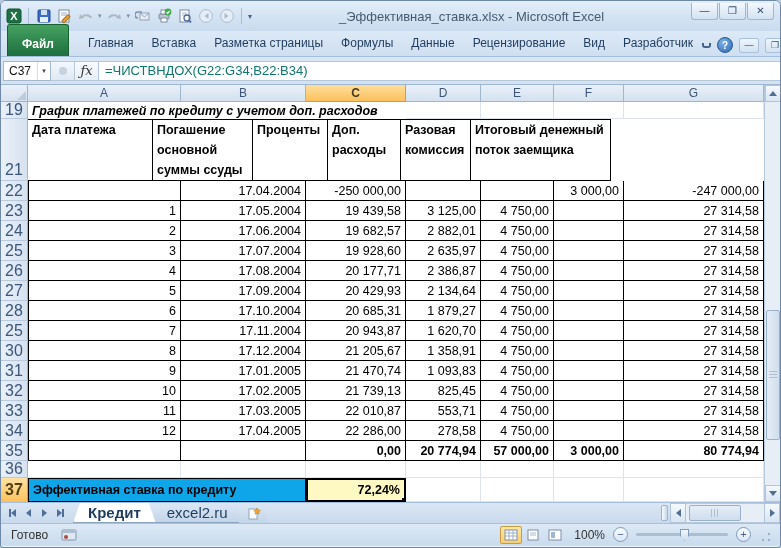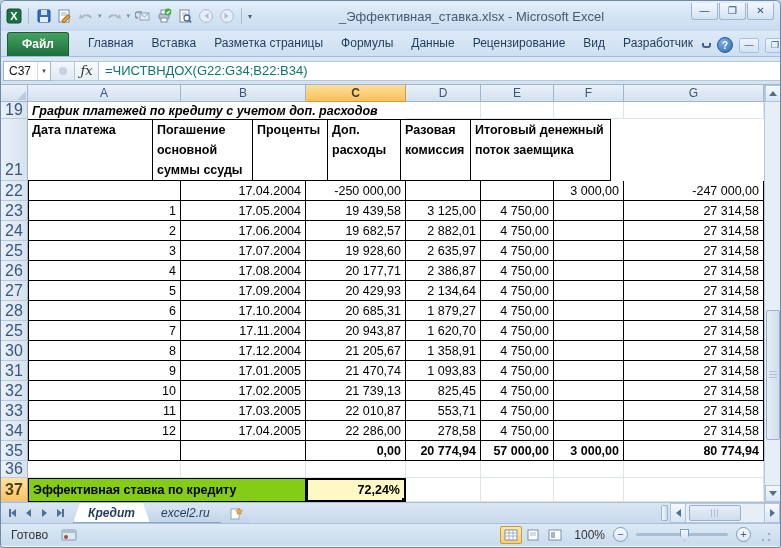--- a/index.html
+++ b/index.html
@@ -18,21 +18,21 @@
   .icon16 { width:17px; height:17px; display:flex; align-items:center; justify-content:center; }
   .caret { font-size:7px; color:#7c8ea4; }
   .title { flex:1; text-align:center; font-size:13px; color:#455a70; white-space:nowrap; overflow:hidden; }
   .win-controls { display:flex; gap:1px; align-self:flex-start; margin-top:2px; }
   .win-btn { width:27px; height:17px; border:1px solid #9fb6cd; border-top:none; border-radius:0 0 3px 3px;
     background:linear-gradient(#f3f8fd,#d3e2f1); color:#33506e; font-size:10px; line-height:15px; text-align:center; }
   
   .ribbonrow { height:26px; display:flex; align-items:flex-end; padding:0 6px;
     background:linear-gradient(#dcE9f7,#cfdfF0); border-bottom:1px solid #a3bedd; }
   .file-tab { background:linear-gradient(#45a161,#1d6f3e); color:#fff; font-weight:bold; font-size:12px;
-    padding:4px 14px 5px; border-radius:3px 3px 0 0; border:1px solid #166032; border-bottom:none; margin-right:10px; }
+    padding:12px 14px 5px; border-radius:3px 3px 0 0; border:1px solid #166032; border-bottom:none; margin-right:10px; }
   .rtab { font-size:12px; color:#1e3c5f; padding:4px 9px 6px; white-space:nowrap; }
   .ribbon-right { margin-left:auto; display:flex; align-items:center; gap:6px; padding-bottom:3px; }
   .chev { width:9px; height:5px; border-left:2px solid #44618a; border-right:2px solid #44618a; border-bottom:2px solid #44618a;
     border-radius:0 0 3px 3px; }
   .help-btn { width:16px; height:16px; border-radius:50%; background:radial-gradient(circle at 35% 30%, #7cb0e8, #2f6cb5);
     color:#fff; font-size:10px; font-weight:bold; text-align:center; line-height:16px; border:1px solid #24578f; }
   .doc-btn { width:20px; height:15px; border:1px solid #a9c1dd; border-radius:2px;
     background:linear-gradient(#eef5fc,#d2e2f1); color:#33506e; font-size:9px; line-height:13px; text-align:center; }
   
   .formulabar { height:28px; display:flex; align-items:center; padding:3px 0 3px 2px;
@@ -70,21 +70,21 @@
   .cell { height:100%; padding:0 4px; font-size:12.5px; color:#000; overflow:hidden; white-space:nowrap;
     display:flex; align-items:center; justify-content:flex-end; }
   .k-title .cell, .k-header .cell { justify-content:flex-start; text-align:left; }
   .k-title .title-cell { font-weight:bold; overflow:visible;font-style:italic; }
   .k-header .cell { font-weight:bold; white-space:normal; align-items:flex-start; line-height:20px;
     border:none; border-right:1px solid #000; border-bottom:1px solid #000; border-top:1px solid #000; }
   .k-data .cell, .k-total .cell { border-right:1px solid #000; border-bottom:1px solid #000; }
   .cell.first { border-left:1px solid #000; }
   .k-total .cell { font-weight:bold; }
   .cell.gl { border-right:1px solid #dde4ee; border-bottom:1px solid #dde4ee; }
-  .k-result .label-gray { background:#84cc16; border:1px solid #000; font-weight:bold; justify-content:flex-start; }
+  .k-result .label-gray { background:#0ea5e9; border:1px solid #000; font-weight:bold; justify-content:flex-start; }
   .k-result .value-sel { background:#fef9c3; border:2px solid #000; font-weight:bold; position:relative; }
   .k-result .value-sel::after { content:""; position:absolute; right:-3px; bottom:-3px; width:5px; height:5px;
     background:#000; box-shadow:0 0 0 1px #fff; }
   
   .vscroll { position:absolute; top:0; right:0; width:16px; height:417px; background:#e8eef6; border-left:1px solid #b7c9de; }
   .scroll-btn { width:16px; height:17px; background:linear-gradient(#f5f9fd,#d9e5f2); border:1px solid #b0c4da;
     display:flex; align-items:center; justify-content:center; }
   .vscroll .down { position:absolute; bottom:0; left:0; }
   .vthumb { position:absolute; left:1px; top:225px; width:14px; height:130px; border:1px solid #98b1cc; border-radius:2px;
     background:linear-gradient(90deg,#e6eef7,#cfdded); display:flex; align-items:center; justify-content:center; }
@@ -92,23 +92,23 @@
   .tri-up { border-left:4px solid transparent; border-right:4px solid transparent; border-bottom:5px solid #4f6f96; }
   .tri-down { border-left:4px solid transparent; border-right:4px solid transparent; border-top:5px solid #4f6f96; }
   .tri-left { border-top:4px solid transparent; border-bottom:4px solid transparent; border-right:5px solid #4f6f96; }
   .tri-right { border-top:4px solid transparent; border-bottom:4px solid transparent; border-left:5px solid #4f6f96; }
   
   .tabbar { height:21px; display:flex; align-items:stretch; background:linear-gradient(#dae6f4,#c9daed);
     border-top:1px solid #a5bedb; }
   .nav { display:flex; align-items:center; gap:2px; padding:0 6px 0 4px; }
   .nav .nbtn { width:14px; height:14px; display:flex; align-items:center; justify-content:center; }
   .nav .bar { width:2px; height:8px; background:#4f6f96; }
-  .sheet-tab { display:flex; align-items:center; padding:0 14px; font-size:12px; color:#1e3c5f;
+  .sheet-tab { display:flex; align-items:center; padding:0 14px; font-size:15px; color:#1e3c5f;
     clip-path:polygon(7px 0, calc(100% - 7px) 0, 100% 100%, 0 100%);
-    background:linear-gradient(#dce7f3,#c3d5e9); border:1px solid #8da6c0; border-top:none; margin-right:-4px;font-style:italic; }
+    background:linear-gradient(#dce7f3,#c3d5e9); border:1px solid #8da6c0; border-top:none; margin-right:-4px; }
   .sheet-tab.active { background:#fff; font-weight:bold; z-index:2; }
   .ins-tab { display:flex; align-items:center; padding:0 8px; clip-path:polygon(7px 0, calc(100% - 7px) 0, 100% 100%, 0 100%);
     background:linear-gradient(#dce7f3,#c3d5e9); }
   .tab-fill { flex:1; }
   .hscroll { display:flex; align-items:stretch; }
   .hsplit { width:7px; margin:2px 2px; background:linear-gradient(90deg,#f6fafd,#c8d9ea); border:1px solid #9cb4cf; border-radius:2px; }
   .hbtn { width:16px; display:flex; align-items:center; justify-content:center;
     background:linear-gradient(#f5f9fd,#d9e5f2); border:1px solid #b0c4da; }
   .htrack { width:78px; background:#e8eef6; border-top:1px solid #b7c9de; border-bottom:1px solid #b7c9de; position:relative; }
   .hthumb { position:absolute; top:1px; bottom:1px; left:3px; width:52px; border:1px solid #98b1cc; border-radius:2px;

